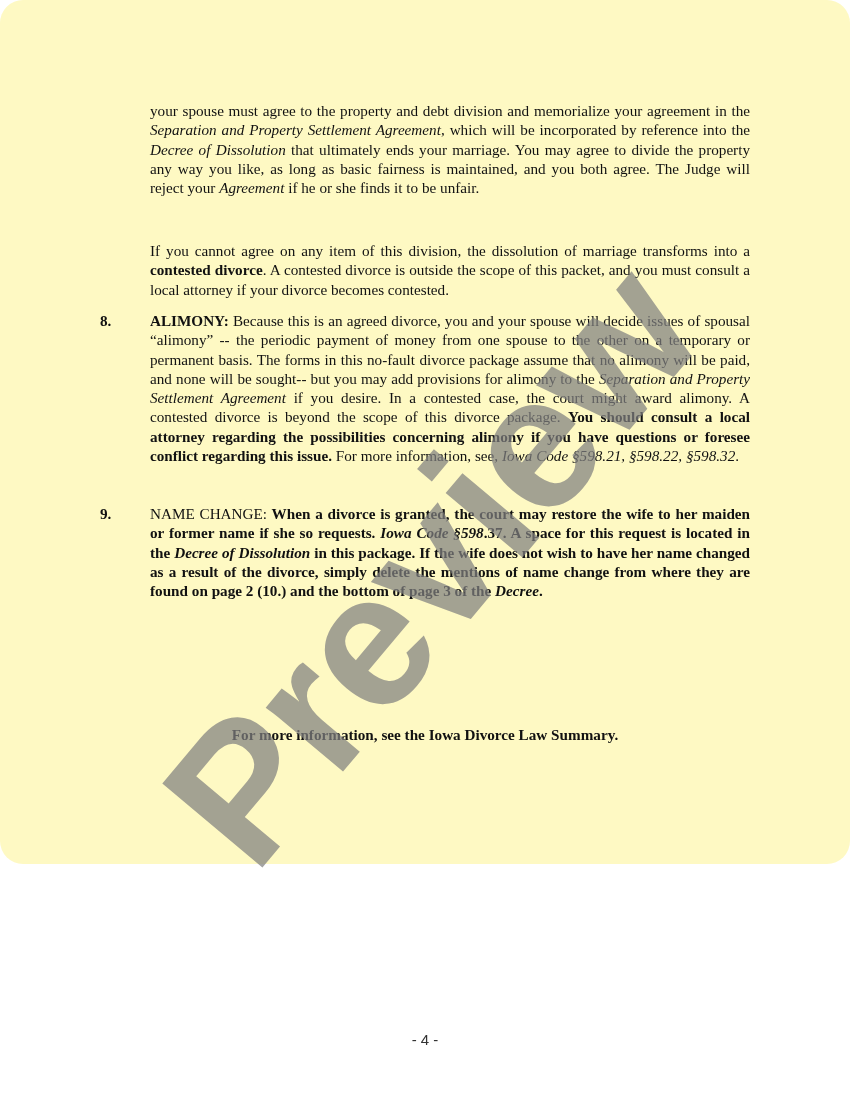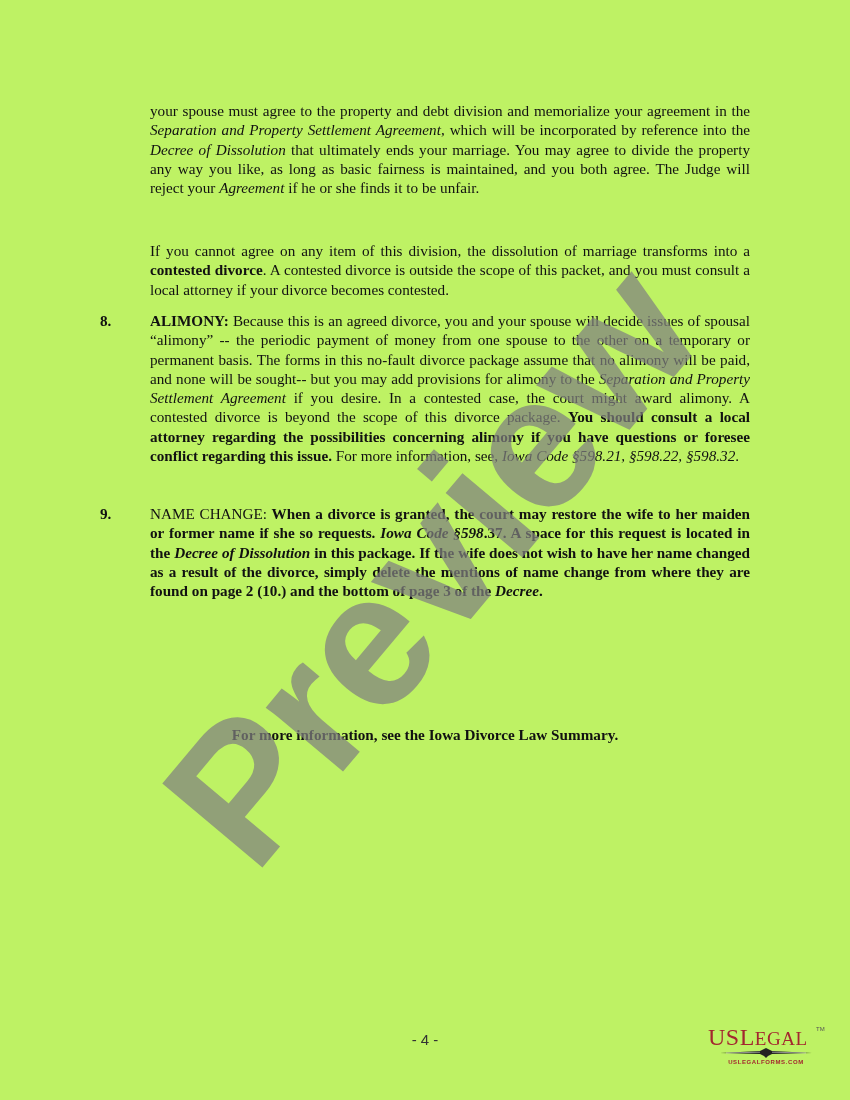--- a/index.html
+++ b/index.html
@@ -11,22 +11,23 @@
       width: 850px;
       height: 1100px;
       position: relative;
       overflow: hidden;
       font-family: "Liberation Serif", "DejaVu Serif", serif;
       color: #111111;
     }
     .page {
       position: absolute;
       left: 0; top: 0;
-      width: 850px; height: 1100px;
-      background: #bef264;
+      width: 850px; height: 864px;
+      background: #fef9c3;
+      border-radius: 23px;
     }
     .para {
       position: absolute;
       left: 150px;
       width: 600px;
       font-size: 15.2px;
       line-height: 19.3px;
       text-align: justify;
     }
     .para i, .para .it { font-style: italic; }
@@ -131,23 +132,14 @@
 
   <div class="num" style="top:504px;">9.</div>
   <p class="para" style="top:504px; margin:0;"><span>NAME CHANGE:</span><b>  When a divorce is granted, the court may restore the wife to her maiden or former name if she so requests.  </b><b class="it">Iowa Code §598</b><b>.37.  A space for this request is located in the </b><b class="it">Decree of Dissolution</b><b> in this package.  If the wife does not wish to have her name changed as a result of the divorce, simply delete the mentions of name change from where they are found on page 2 (10.) and the bottom of page 3 of the </b><b class="it">Decree</b><b>.</b></p>
 
   <div class="center-note"><span>For more information, see the Iowa Divorce Law Summary.</span></div>
 
   <div class="watermark">Preview</div>
 
   <div class="page-num">- 4 -</div>
 
-  <div class="logo">
-    <div class="logo-word"><span>US</span><span>L</span><span class="sc">EGAL</span></div>
-    <div class="logo-tm">TM</div>
-    <svg class="logo-eagle" viewBox="0 0 92 10">
-      <path d="M0 5 L40 3 L44 1 L46 0 L48 1 L52 3 L92 5 L52 6 L48 8 L46 10 L44 8 L40 6 Z" fill="#222"></path>
-      <path d="M6 5 L40 4.2 M52 4.2 L86 5" stroke="#fff" stroke-width="0.5"></path>
-    </svg>
-    <div class="logo-url">USLEGALFORMS.COM</div>
-  </div>
 
 </div>
 
 </body></html>

